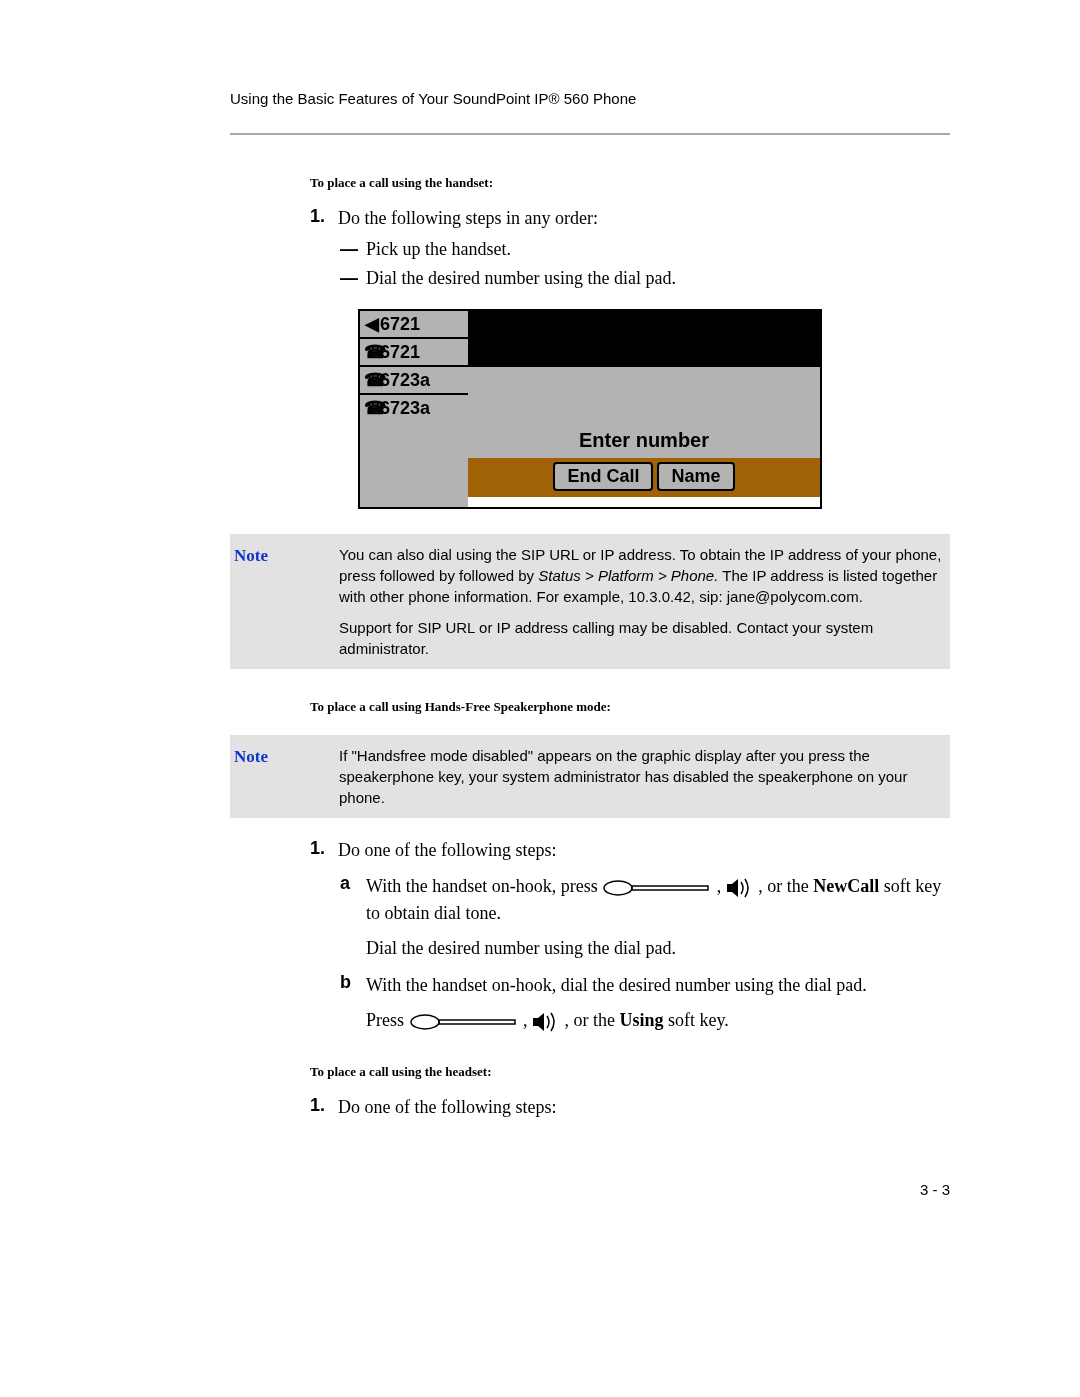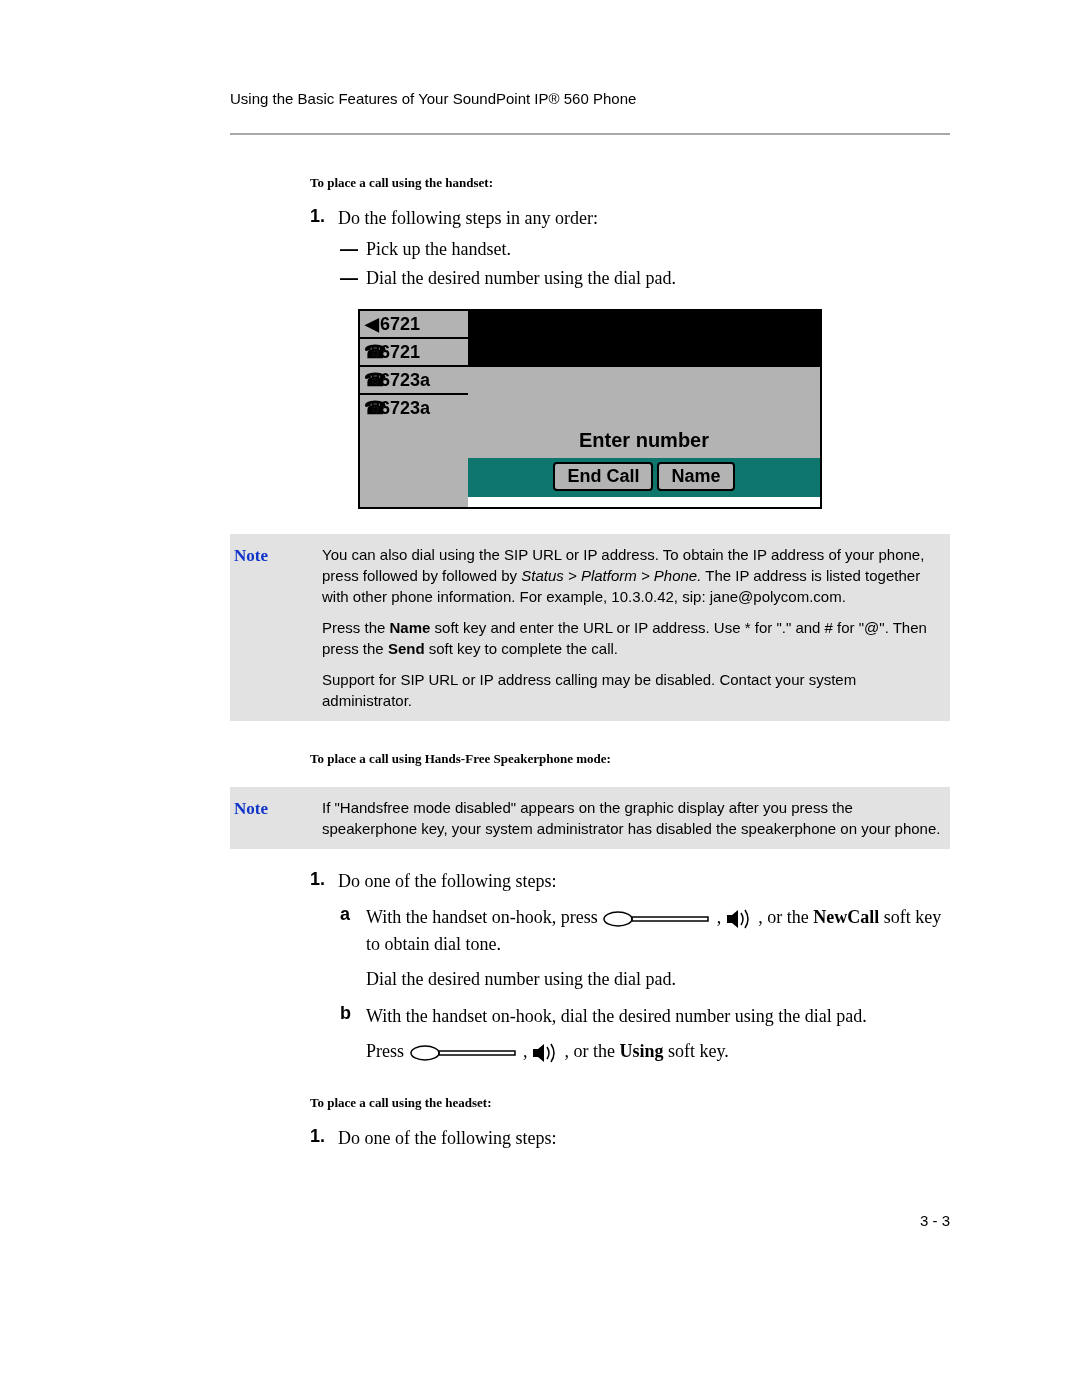--- a/index.html
+++ b/index.html
@@ -21,28 +21,28 @@
   .display{width:460px;margin:20px auto 25px auto;border:2px solid #000;}
   .d-top{display:flex;}
   .d-left{width:108px;}
   .d-right{flex:1;}
   .d-row{height:26px;line-height:26px;font-family:Arial,Helvetica,sans-serif;font-weight:bold;font-size:18px;border-bottom:2px solid #000;padding-left:4px;background:#b3b3b3;display:flex;align-items:center;}
   .d-row:first-child{background:#b3b3b3;}
   .d-black{background:#000;height:56px;}
   .glyph{display:inline-block;width:16px;text-align:center;}
   .d-rightmid{background:#b3b3b3;height:56px;}
   .prompt-row{background:#b3b3b3;text-align:center;font-family:Arial,Helvetica,sans-serif;font-weight:bold;font-size:20px;padding:6px 0;}
-  .softkeys{background:#0f766e;display:flex;justify-content:center;gap:0;padding:4px 0 6px 0;}
+  .softkeys{background:#a16207;display:flex;justify-content:center;gap:0;padding:4px 0 6px 0;}
   .sk{border:2px solid #000;border-radius:4px;padding:2px 12px;font-family:Arial,Helvetica,sans-serif;font-weight:bold;font-size:18px;background:#b3b3b3;}
   .sk+ .sk{margin-left:4px;}
   .d-leftblank{height:86px;background:#b3b3b3;}
   .note-block{display:flex;background:#e2e2e2;margin:20px 0;padding:10px 4px;font-family:Arial,Helvetica,sans-serif;font-size:15px;line-height:1.4;}
   .note-label{flex:0 0 88px;color:#1033c9;font-weight:bold;font-family:'Times New Roman',serif;font-size:17px;}
   .note-body{flex:1;}
-  .note-body p{margin:0 0 10px 0;}
+  .note-body p{margin:0 0 10px 17px;}
   .note-body p:last-child{margin-bottom:0;}
   .em{font-style:italic;}
   .b{font-weight:bold;}
   .linekey{display:inline-block;vertical-align:middle;}
   .spk-ico{display:inline-block;vertical-align:middle;}
   .pgnum{font-family:Arial,Helvetica,sans-serif;font-size:15px;text-align:right;margin-top:60px;}
 </style>
 </head>
 <body>
 
@@ -96,21 +96,20 @@
           <div class="sk">Name</div>
         </div>
       </div>
     </div>
   </div>
 
   <div class="note-block">
     <div class="note-label">Note</div>
     <div class="note-body">
       <p><span>You can also dial using the SIP URL or IP address. To obtain the IP address of your phone, press followed by followed by </span><span class="em">Status &gt; Platform &gt; Phone.</span><span> The IP address is listed together with other phone information. For example, 10.3.0.42, sip: jane@polycom.com.</span></p>
-      <p><span>Press the </span><span class="b">Name</span><span> soft key and enter the URL or IP address. Use * for "." and # for "@". Then press the </span><span class="b">Send</span><span> soft key to complete the call.</span></p>
       <p>Support for SIP URL or IP address calling may be disabled. Contact your system administrator.</p>
     </div>
   </div>
 
   <div class="sec">To place a call using Hands-Free Speakerphone mode:</div>
 
   <div class="note-block">
     <div class="note-label">Note</div>
     <div class="note-body">
       <p>If "Handsfree mode disabled" appears on the graphic display after you press the speakerphone key, your system administrator has disabled the speakerphone on your phone.</p>

